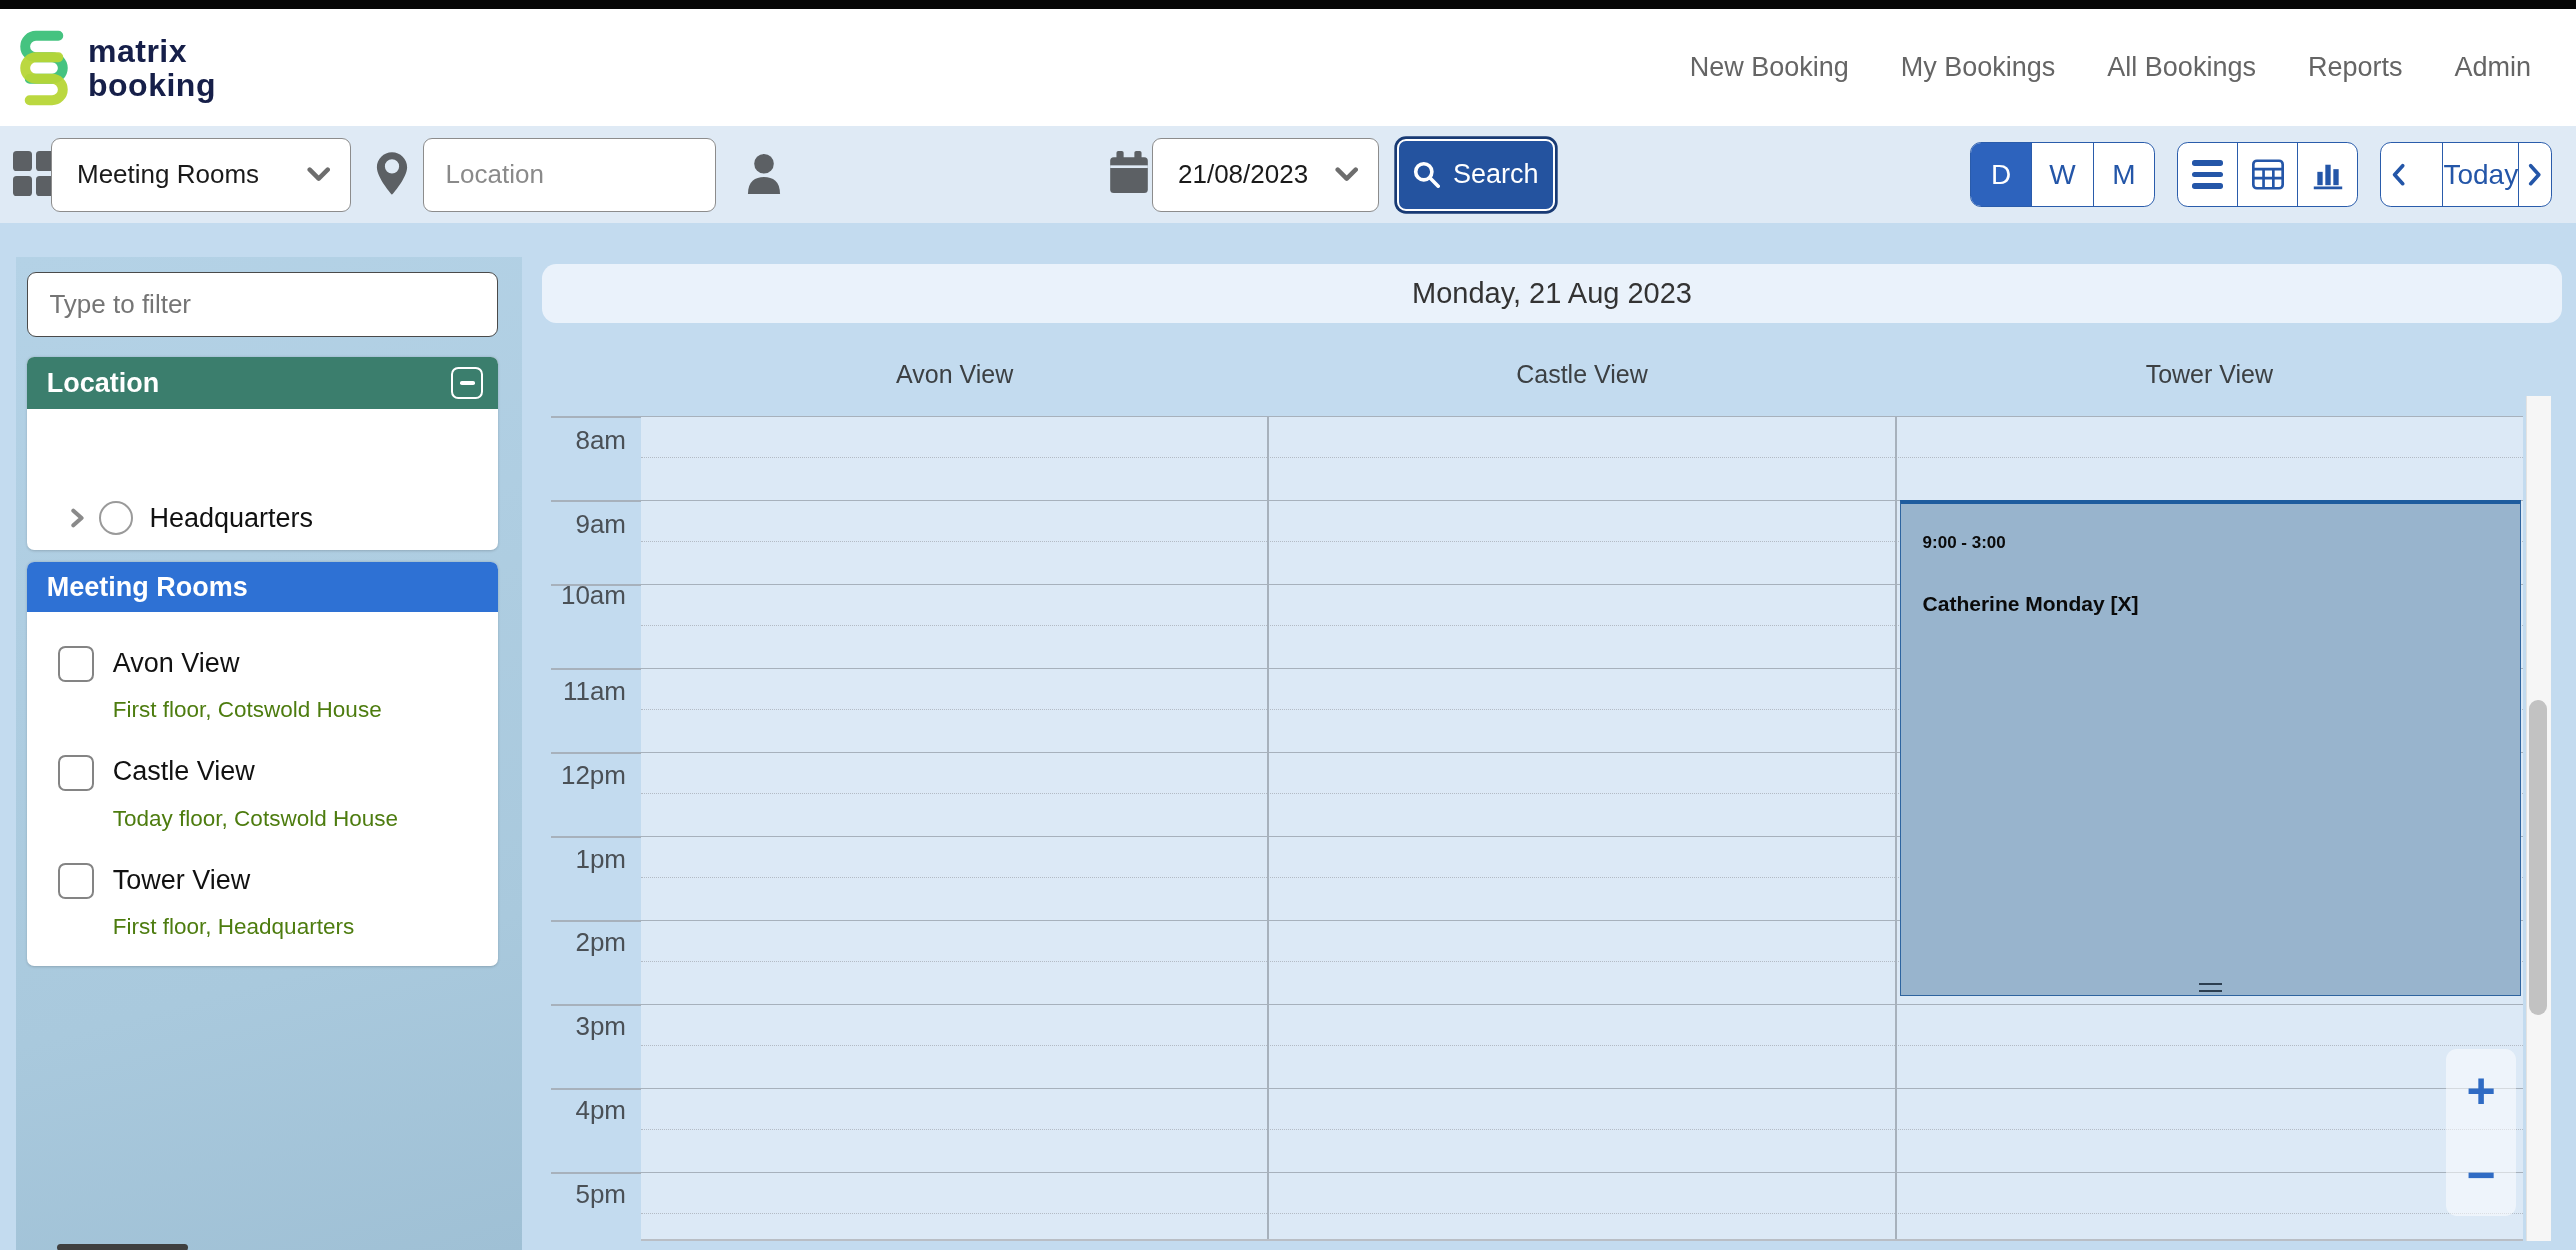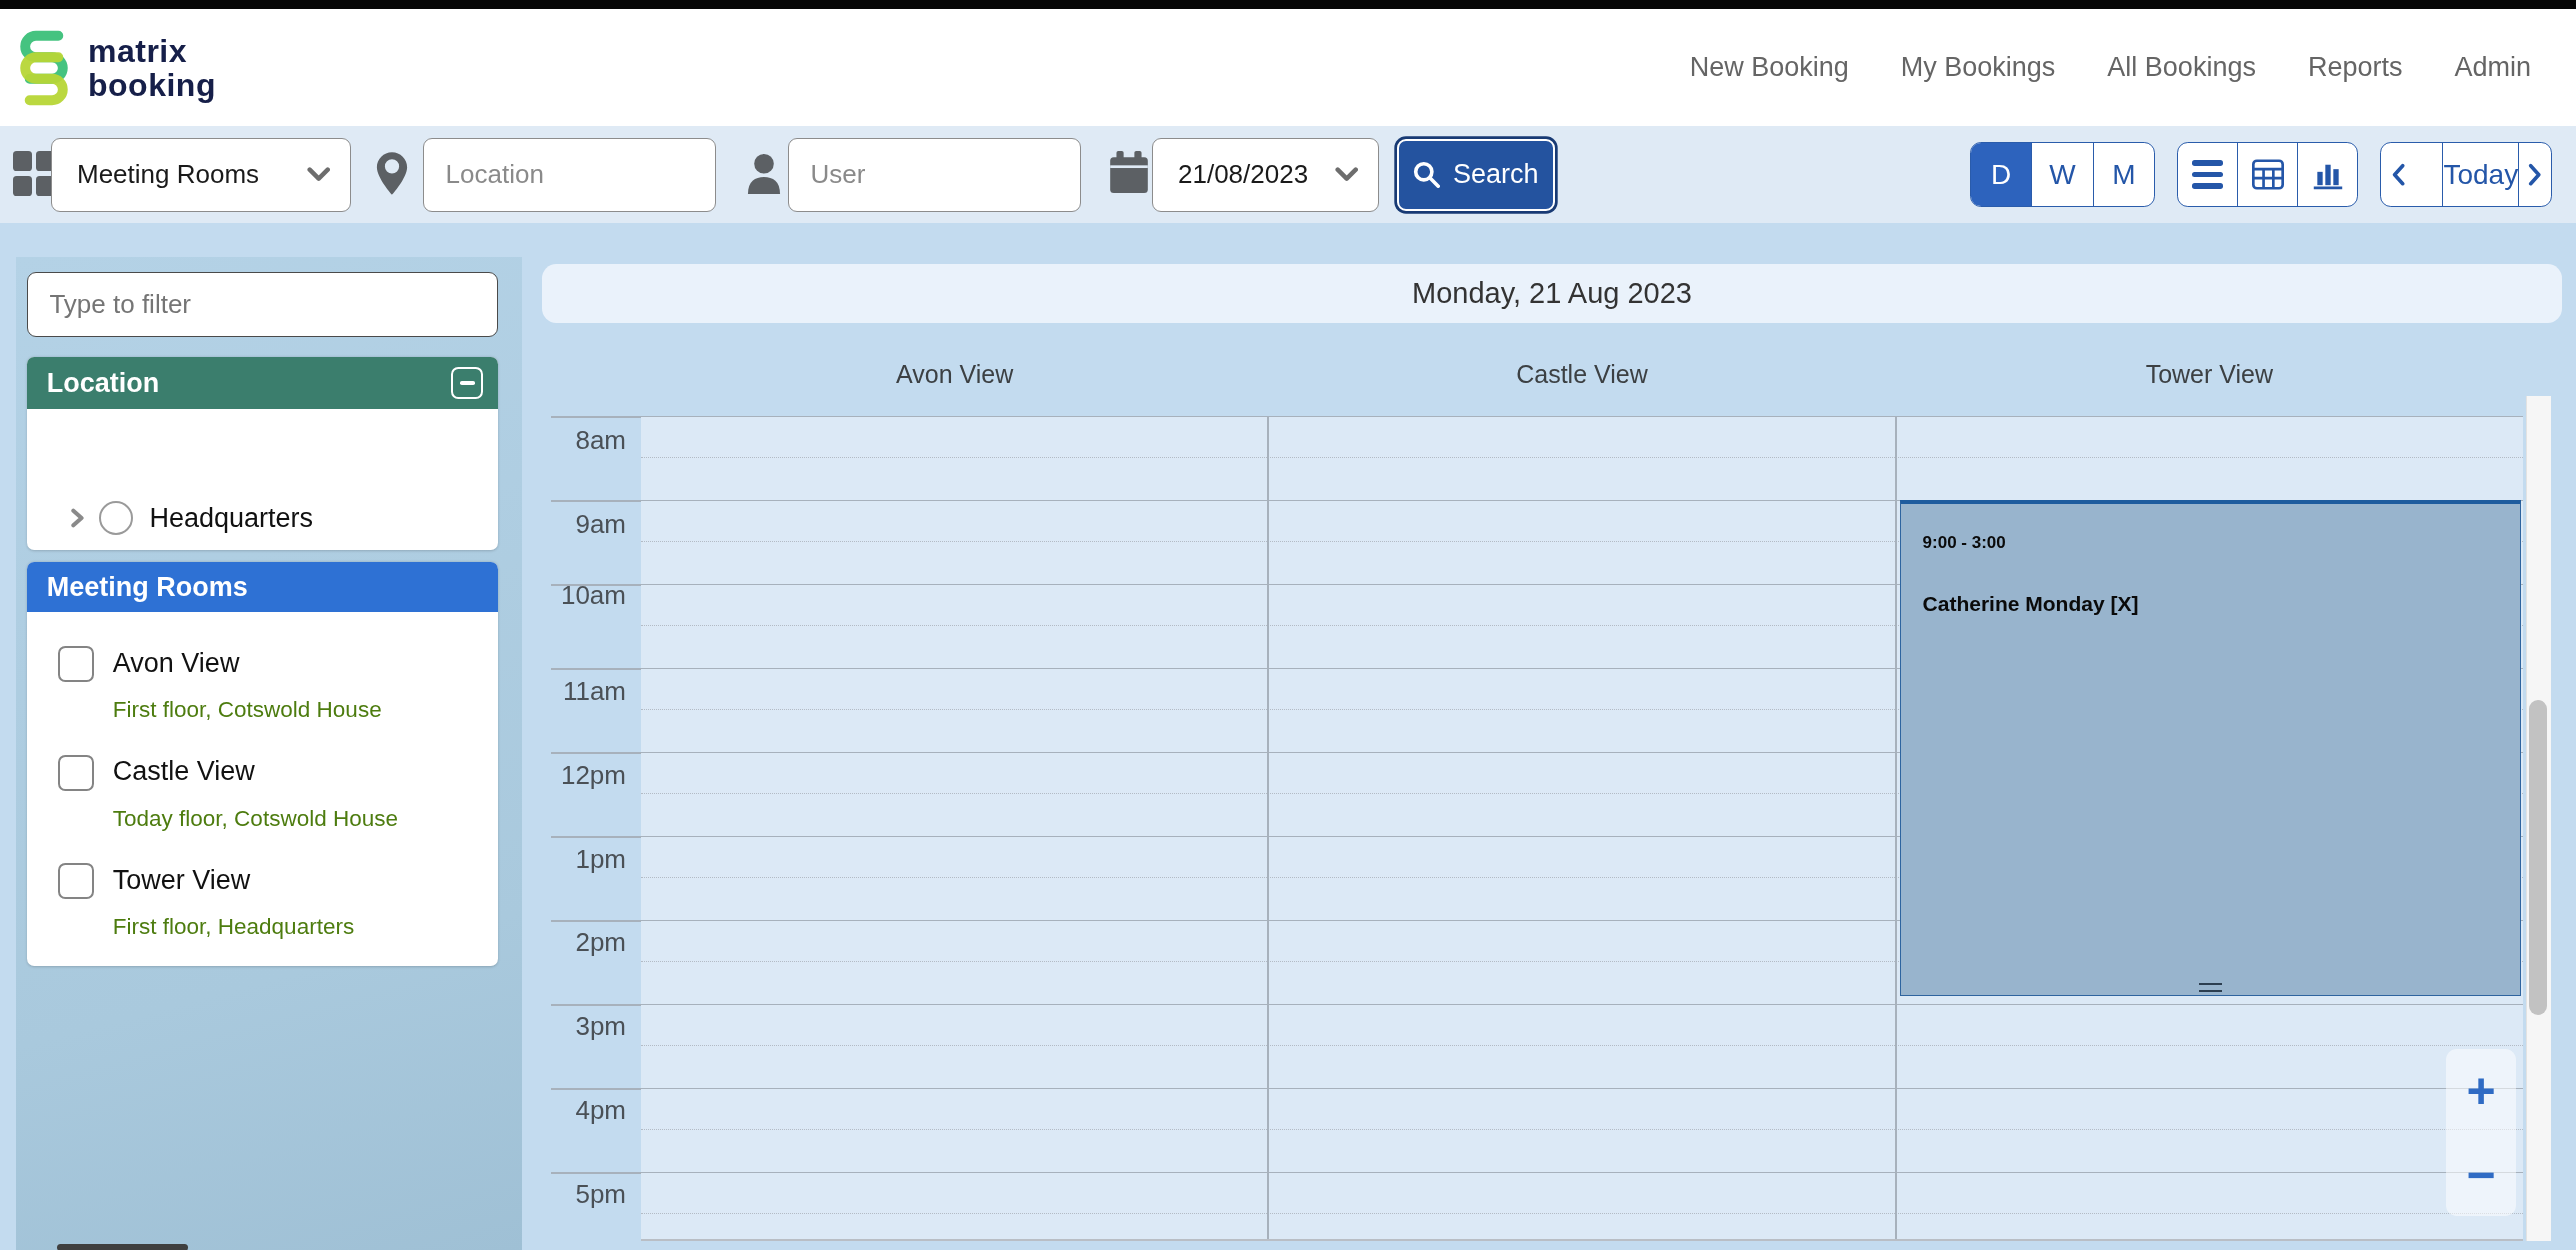--- a/index.html
+++ b/index.html
@@ -138,23 +138,20 @@
   <div class="tb" style="left:423px; width:293px;">
     <input placeholder="Location" style="">
   </div>
 
   <span class="tb-icon" style="left:746px; top:27px;">
     <svg width="36" height="41" viewBox="0 0 40 46">
         <circle cx="20" cy="12" r="11" fill="#5c6064"></circle>
         <path d="M2,46 C2,32 10,27 20,27 C30,27 38,32 38,46 Z" fill="#5c6064"></path>
       </svg>
   </span>
-  <div class="tb" style="left:788px; width:293px;">
-    <input placeholder="User" style="">
-  </div>
 
   <span class="tb-icon" style="left:1109px; top:25px;">
     <svg width="40" height="43" viewBox="0 0 44 48">
         <rect x="1" y="7" width="42" height="40" rx="4" fill="#5c6064"></rect>
         <rect x="8" y="0" width="8" height="12" rx="2" fill="#5c6064"></rect>
         <rect x="28" y="0" width="8" height="12" rx="2" fill="#5c6064"></rect>
         <rect x="1" y="16" width="42" height="3" fill="#dfeaf5"></rect>
       </svg>
   </span>
   <div class="tb select-box" style="left:1152px; width:227px;">

